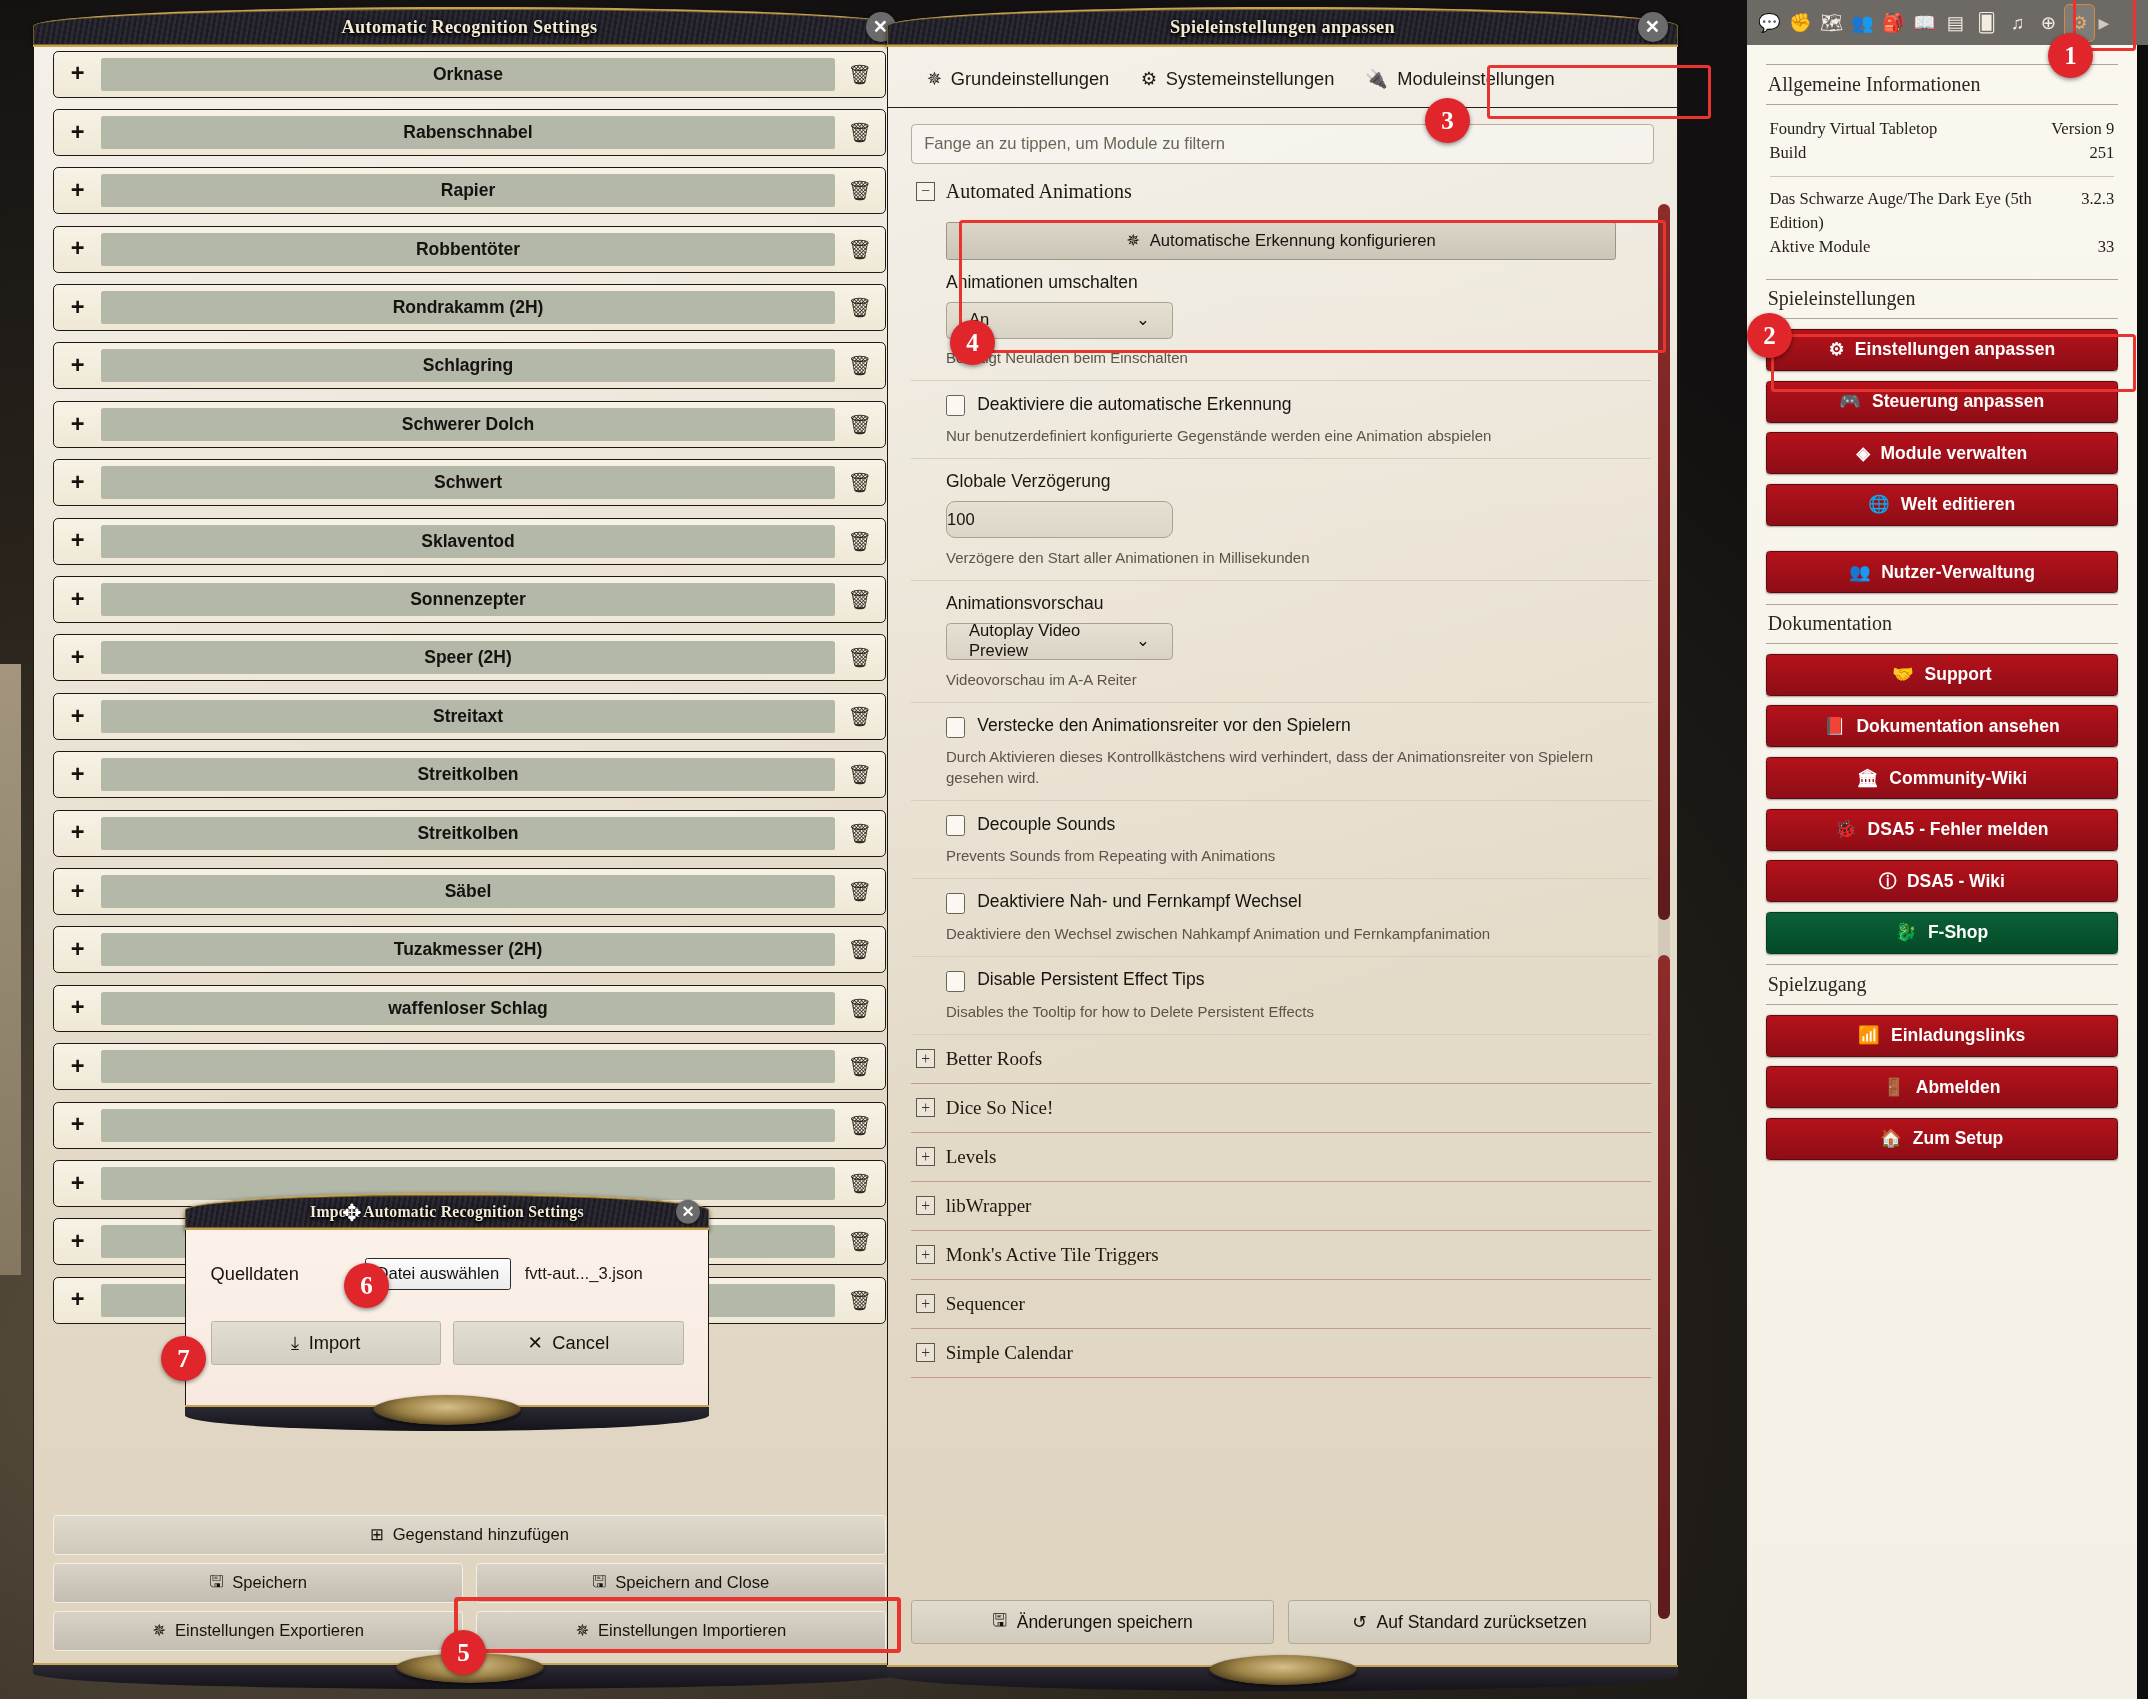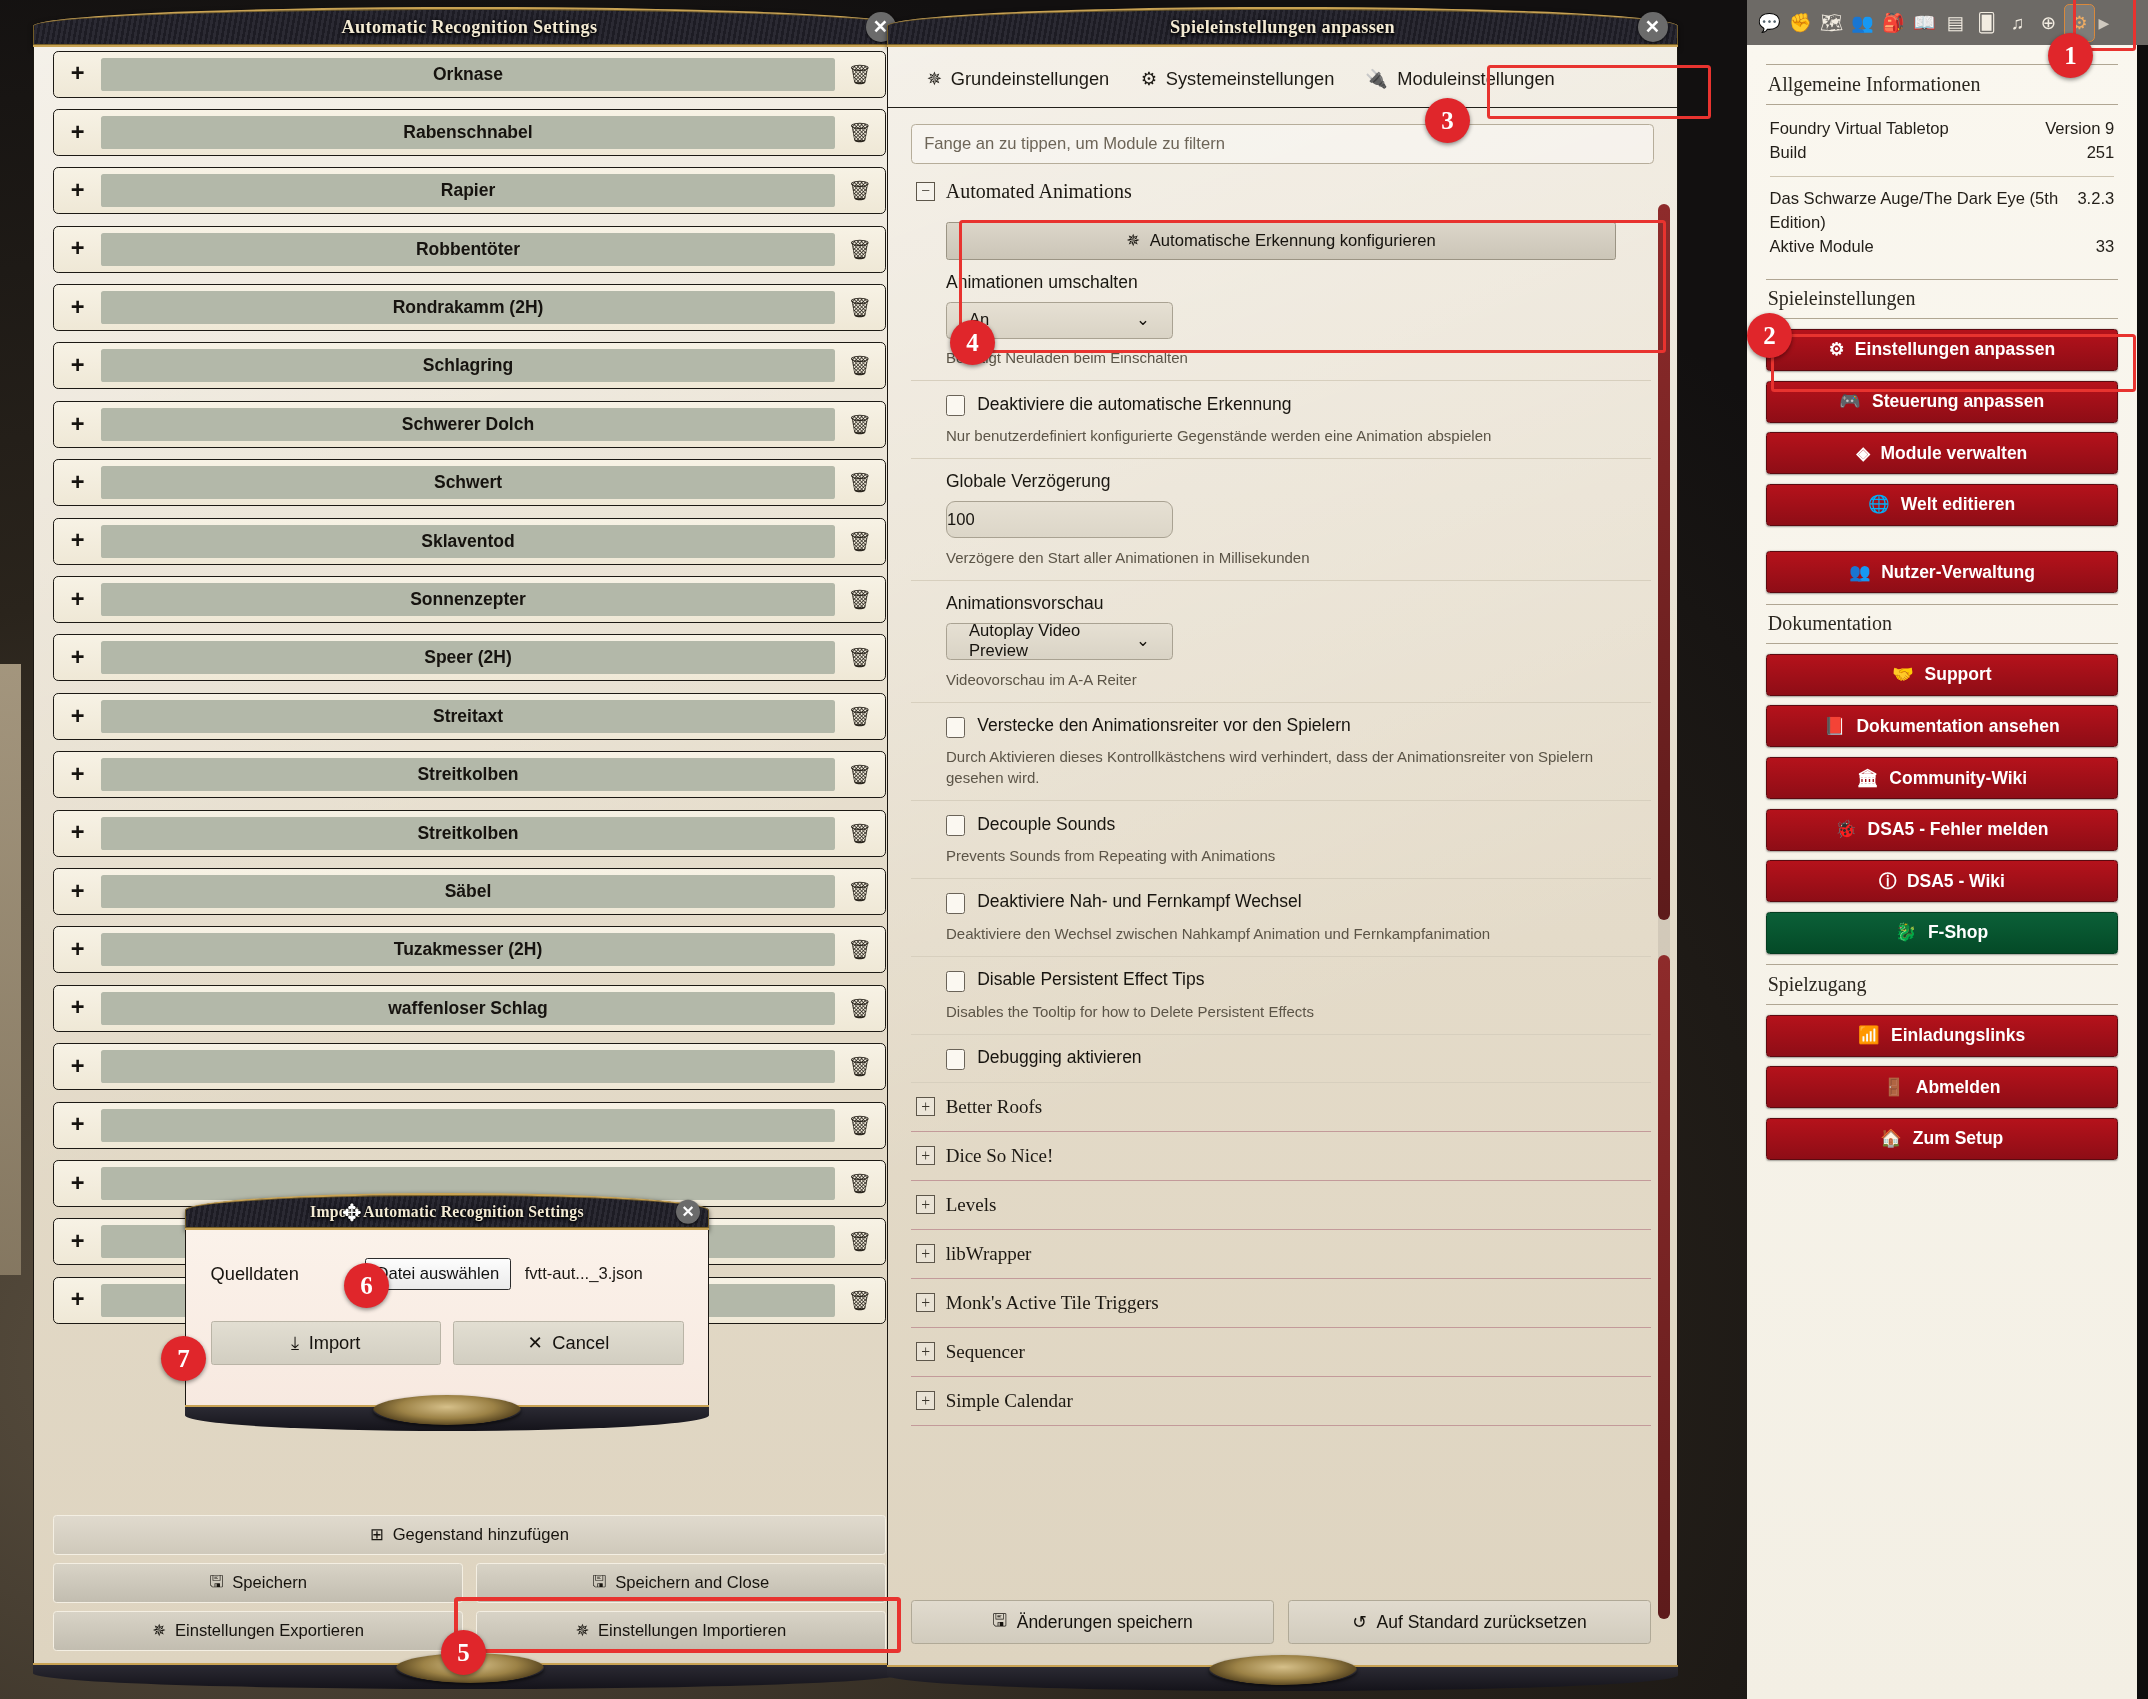--- a/index.html
+++ b/index.html
@@ -291,21 +291,21 @@
   .sb-sect {
     font-family: "Liberation Serif", serif;
     font-size: 20px; color: #2b2720;
     border-top: 0.9px solid #b0a693; border-bottom: 0.9px solid #b0a693;
     padding: 7.9px 1.7px; margin-top: 10.5px;
   }
   .sb-sect.first { margin-top: 5.2px; }
   .sb-info { padding: 12.2px 3.5px 8.7px 3.5px; }
   .sb-info-row {
     display: flex; justify-content: center; align-items: baseline; gap: 8px;
-    font-size: 16.6px; color: #221e18; line-height: 1.45;
+    font-size: 16.6px; color: #221e18; line-height: 1.45; font-family: Liberation Serif, serif;
   }
   .sb-info-row .k { flex: 1; }
   .sb-info-row .v { font-weight: normal; white-space: nowrap; }
   .sb-divider { border-top: 0.9px solid #cdc4b1; margin: 10.5px 0; }
   .sb-btn {
     height: 42px; margin-top: 9.6px;
     border-radius: 3.5px;
     background: linear-gradient(180deg,#b5121b,#8e0d16);
     border: 0.9px solid #5c0a10;
     color: #fff; font-size: 17.5px; font-weight: bold;
@@ -599,26 +599,20 @@
               </div>
               <div class="hint">Deaktiviere den Wechsel zwischen Nahkampf Animation und Fernkampfanimation</div>
             </div>
             <div class="setting">
               <div class="cbrow">
                 <div class="cbox"></div>
                 <div class="cb-label">Disable Persistent Effect Tips</div>
               </div>
               <div class="hint">Disables the Tooltip for how to Delete Persistent Effects</div>
             </div>
-            <div class="setting">
-              <div class="cbrow">
-                <div class="cbox"></div>
-                <div class="cb-label">Debugging aktivieren</div>
-              </div>
-            </div>
           </div>
 
         <div id="mid-modules">
             <div class="modrow">
               <span class="boxicon">+</span>
               <span>Better Roofs</span>
             </div>
             <div class="modrow">
               <span class="boxicon">+</span>
               <span>Dice So Nice!</span>

